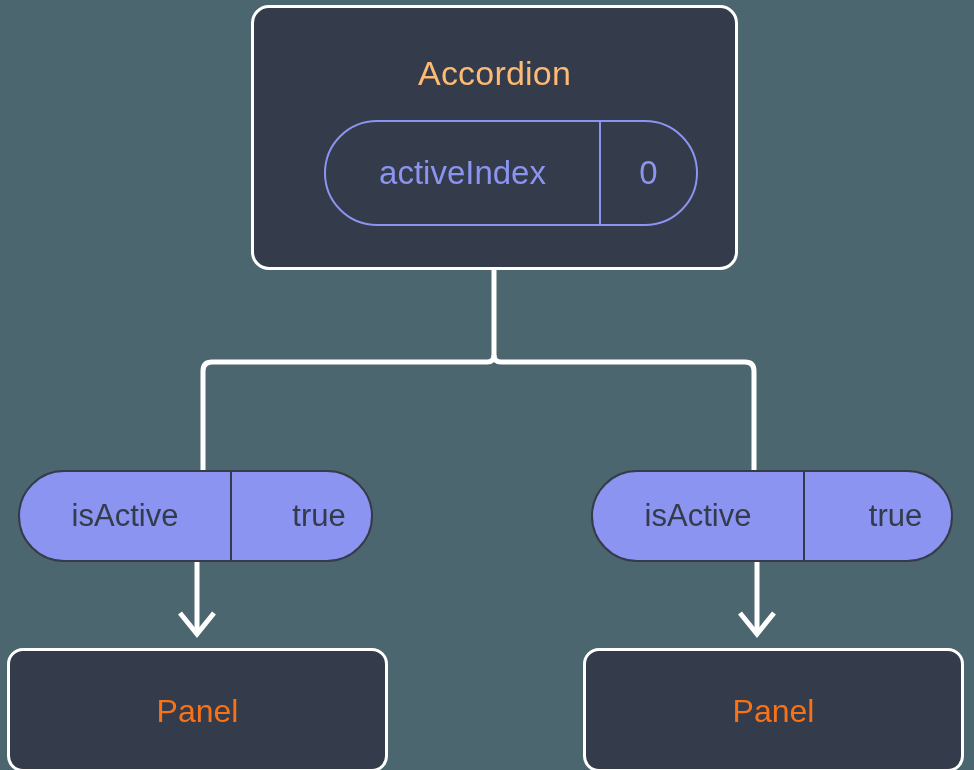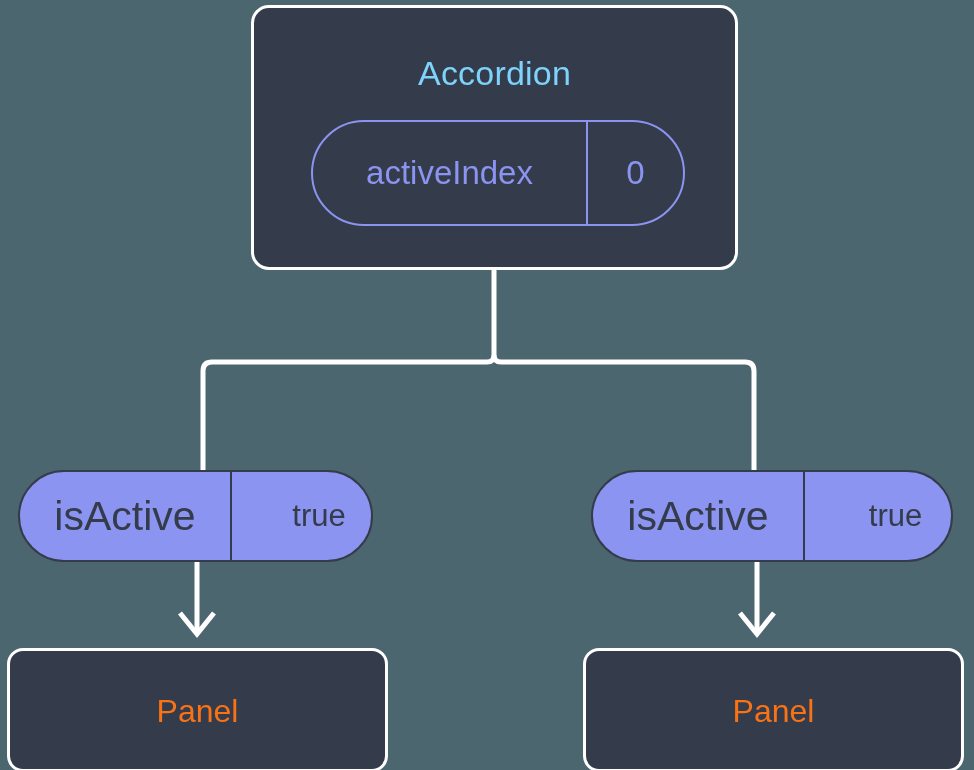--- a/index.html
+++ b/index.html
@@ -42,31 +42,31 @@
     width: 487px;
     height: 265px;
     border-radius: 18px;
   }
   .card-title {
     position: absolute;
     left: 0;
     right: 0;
     top: 48px;
     text-align: center;
-    color: #7dd3fc;
+    color: #fdba74;
     font-size: 34px;
     font-weight: 500;
     letter-spacing: 0.2px;
     line-height: 1;
   }
 
   
   #root-pill {
     position: absolute;
-    left: 57px;
+    left: 70px;
     top: 112px;
     width: 374px;
     height: 106px;
     border: 2px solid #8b94f0;
     border-radius: 53px;
     box-sizing: border-box;
     display: flex;
     align-items: stretch;
   }
   #root-pill .pill-key {
@@ -100,21 +100,21 @@
     box-sizing: border-box;
     display: flex;
     align-items: stretch;
     overflow: hidden;
   }
   .pill-filled .pf-key {
     display: flex;
     align-items: center;
     justify-content: center;
     color: #343b4a;
-    font-size: 41px;
+    font-size: 31px;
     border-right: 2px solid #343b4a;
     box-sizing: border-box;
   }
   .pill-filled .pf-val {
     flex: 1 1 auto;
     display: flex;
     align-items: center;
     justify-content: center;
     color: #343b4a;
     font-size: 31px;

